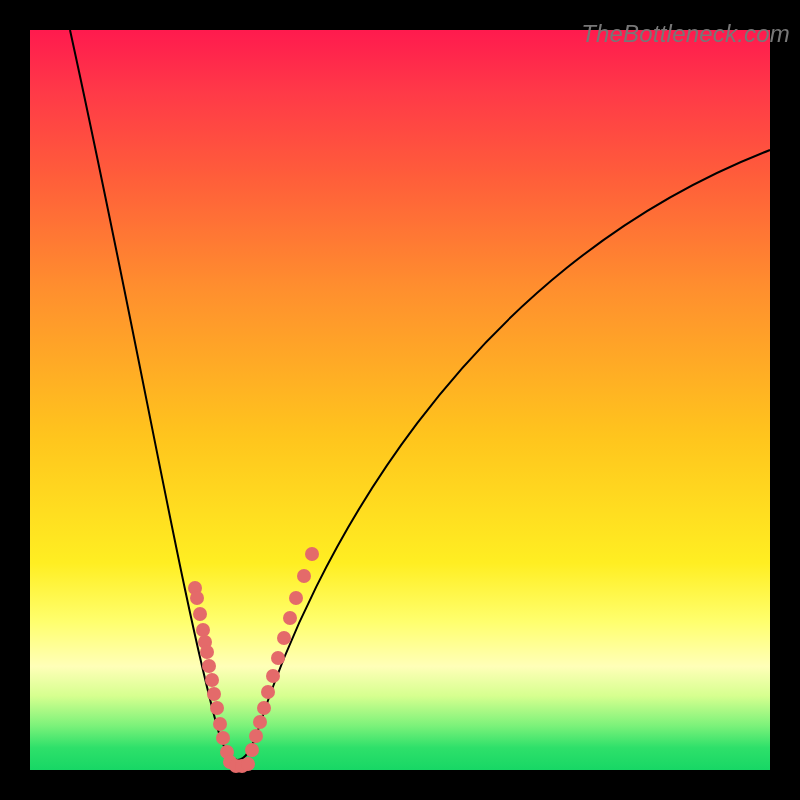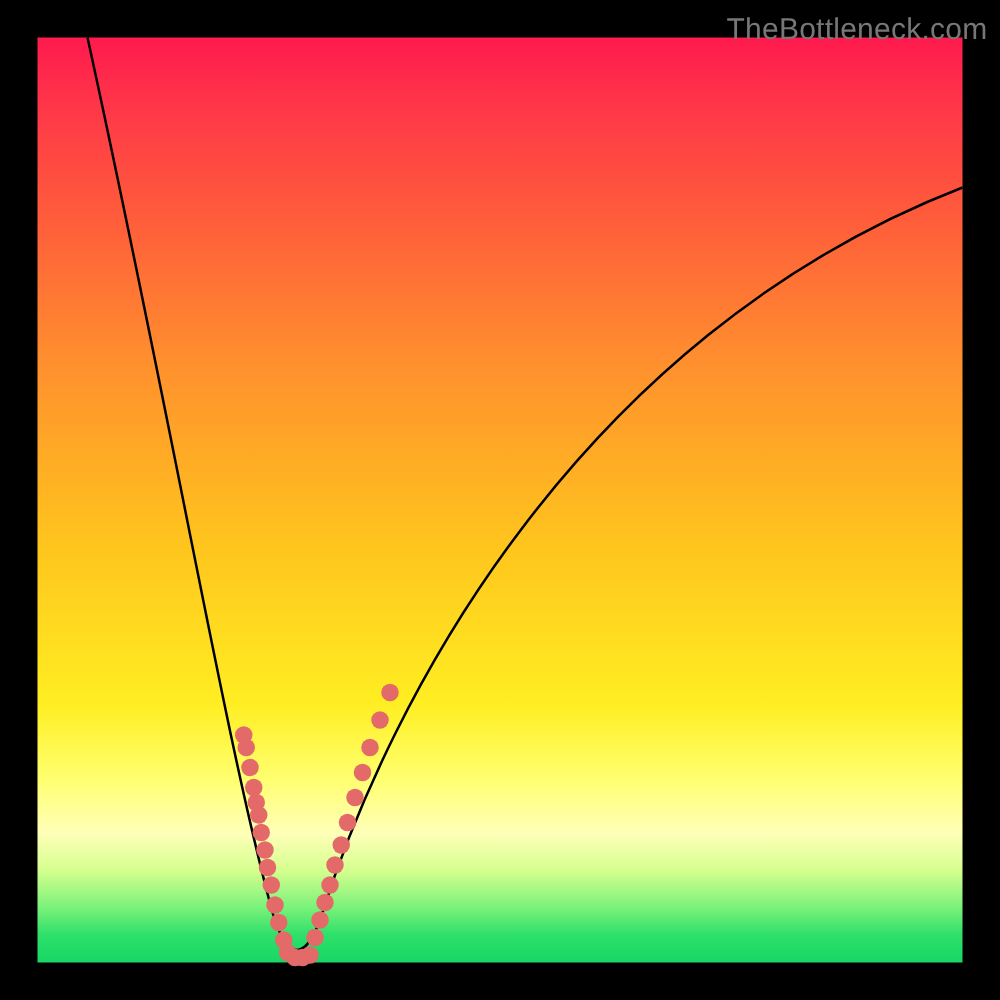--- a/index.html
+++ b/index.html
@@ -27,27 +27,28 @@
       #ffff6e 80%,
       #ffffb8 86%,
       #d6ff8f 90%,
       #7cf27a 94%,
       #2ee06a 97%,
       #17d765 100%
     );
   }
   .watermark {
     position: absolute;
-    top: 10px;
+    top: 20px;
     right: 10px;
     color: #777;
     font-size: 24px;
     font-weight: 500;
     letter-spacing: 0.2px;
     z-index: 10;
+    font-style: italic;
   }
   svg.curve {
     position: absolute;
     left: 0;
     top: 0;
     width: 740px;
     height: 740px;
     overflow: visible;
   }
   .curve-path {

